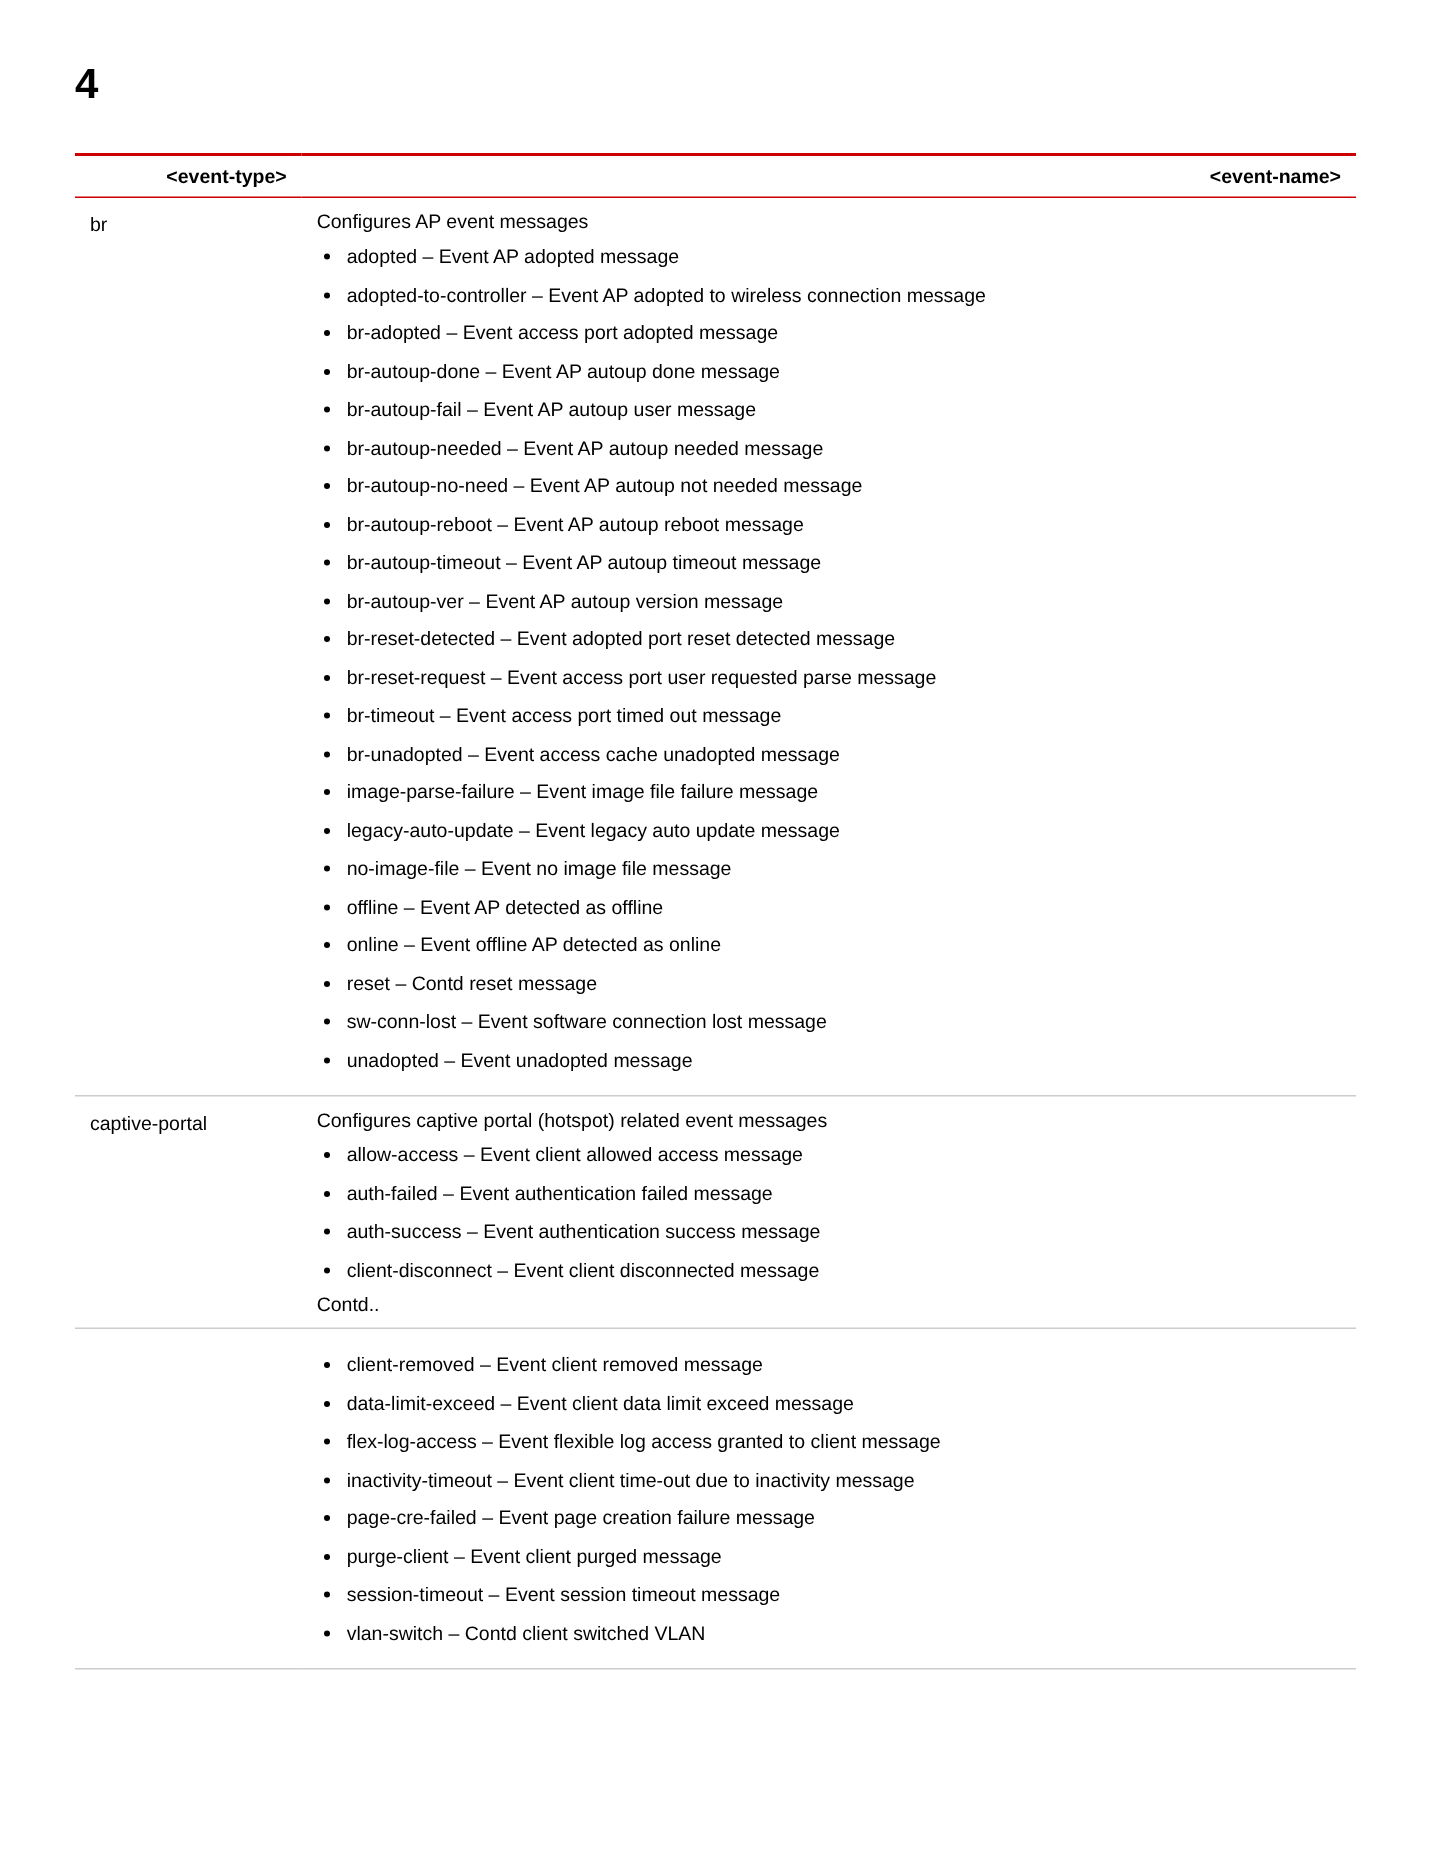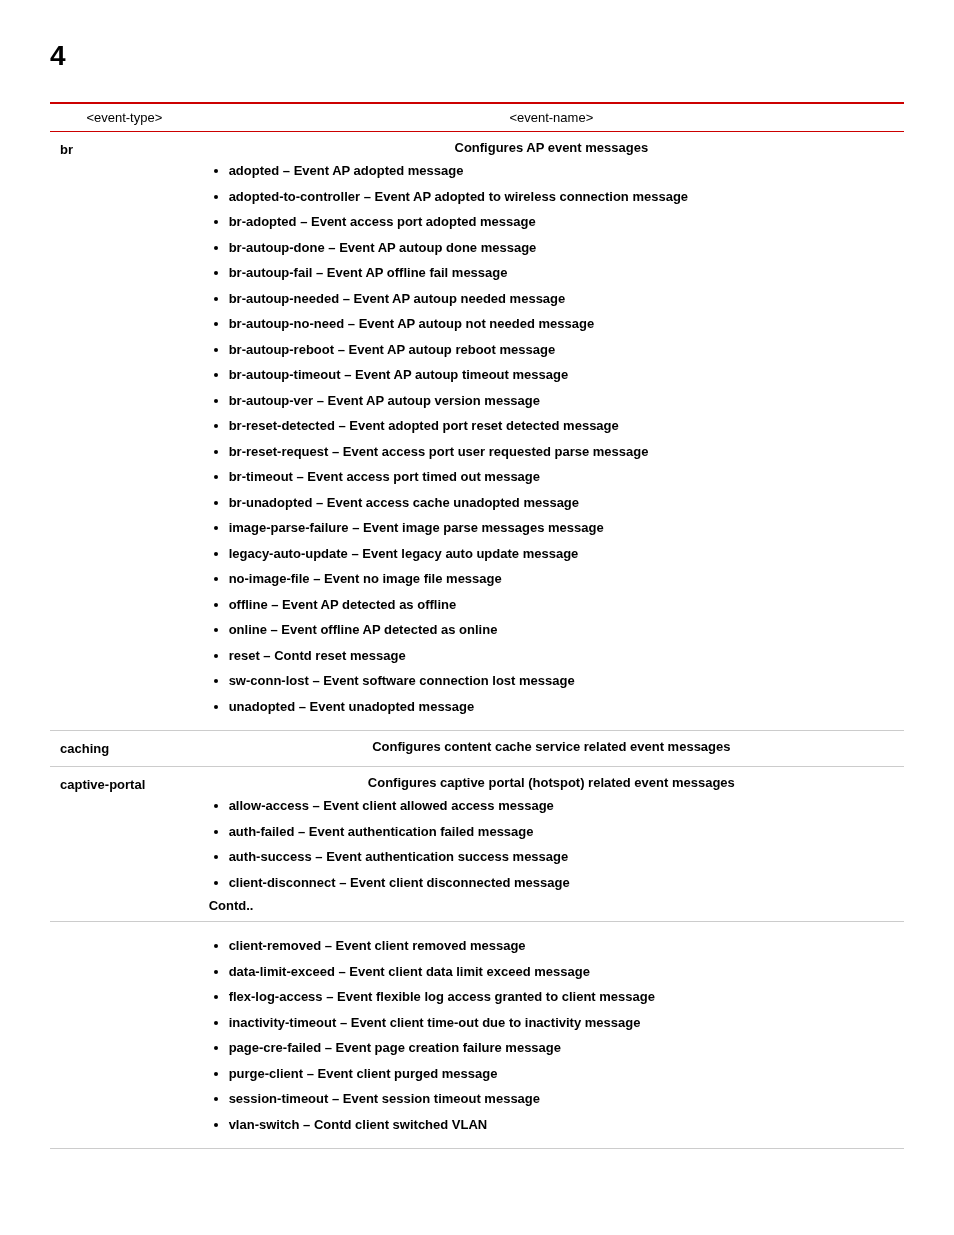--- a/index.html
+++ b/index.html
@@ -22,48 +22,46 @@
     }
     table {
       width: 100%;
       border-collapse: collapse;
       margin-top: 10px;
     }
     thead tr th {
       border-top: 2px solid #cc0000;
       border-bottom: 1px solid #cc0000;
       padding: 6px 10px;
-      text-align: center;
-      font-weight: normal;
+      text-align: right;
+      font-weight: bold;
       font-size: 13px;
     }
     tbody tr td {
       border-bottom: 1px solid #cccccc;
       padding: 8px 10px;
       vertical-align: top;
       font-size: 13px;
-      font-weight: bold;
     }
     tbody tr td:first-child {
       white-space: nowrap;
       vertical-align: top;
       padding-top: 10px;
     }
     ul.event-list {
       list-style: disc;
       padding-left: 20px;
       margin: 4px 0;
     }
     ul.event-list li {
       margin: 6px 0;
       line-height: 1.5;
     }
     .cell-intro {
       margin-bottom: 4px;
-      text-align: center;
     }
     .contd {
       margin-top: 6px;
     }
   </style>
 </head>
 <body>
 
 <div class="page-number">4</div>
 
@@ -77,45 +75,39 @@
   <tbody id="table-body">
   <tr>
         <td>br</td>
         <td>
           <div class="cell-intro">Configures AP event messages</div>
           <ul class="event-list">
             <li>adopted – Event AP adopted message</li>
             <li>adopted-to-controller – Event AP adopted to wireless connection message</li>
             <li>br-adopted – Event access port adopted message</li>
             <li>br-autoup-done – Event AP autoup done message</li>
-            <li>br-autoup-fail – Event AP offline fail message</li>
+            <li>br-autoup-fail – Event AP autoup user message</li>
             <li>br-autoup-needed – Event AP autoup needed message</li>
             <li>br-autoup-no-need – Event AP autoup not needed message</li>
             <li>br-autoup-reboot – Event AP autoup reboot message</li>
             <li>br-autoup-timeout – Event AP autoup timeout message</li>
             <li>br-autoup-ver – Event AP autoup version message</li>
             <li>br-reset-detected – Event adopted port reset detected message</li>
             <li>br-reset-request – Event access port user requested parse message</li>
             <li>br-timeout – Event access port timed out message</li>
             <li>br-unadopted – Event access cache unadopted message</li>
-            <li>image-parse-failure – Event image parse messages message</li>
+            <li>image-parse-failure – Event image file failure message</li>
             <li>legacy-auto-update – Event legacy auto update message</li>
             <li>no-image-file – Event no image file message</li>
             <li>offline – Event AP detected as offline</li>
             <li>online – Event offline AP detected as online</li>
             <li>reset – Contd reset message</li>
             <li>sw-conn-lost – Event software connection lost message</li>
             <li>unadopted – Event unadopted message</li>
           </ul>
-        </td>
-      </tr>
-      <tr>
-        <td>caching</td>
-        <td>
-          <div class="cell-intro">Configures content cache service related event messages</div>
         </td>
       </tr>
       <tr>
         <td>captive-portal</td>
         <td>
           <div class="cell-intro">Configures captive portal (hotspot) related event messages</div>
           <ul class="event-list">
             <li>allow-access – Event client allowed access message</li>
             <li>auth-failed – Event authentication failed message</li>
             <li>auth-success – Event authentication success message</li>

